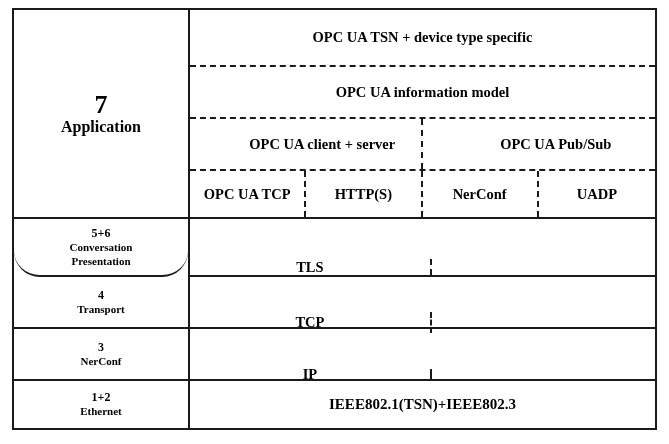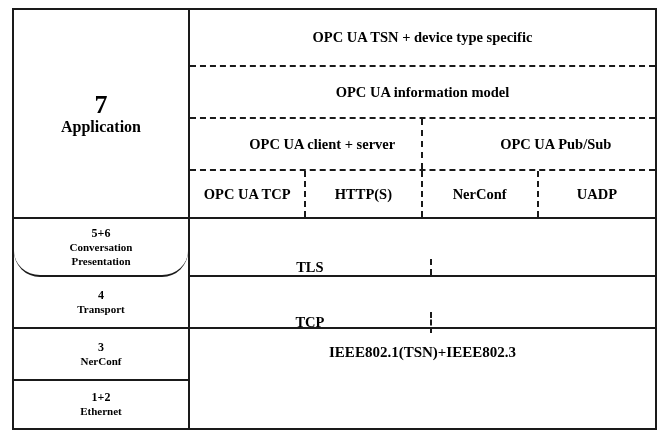--- a/index.html
+++ b/index.html
@@ -182,20 +182,24 @@
       <div class="band band-tls solid-bottom">
         <div class="cell left-stack dashed-right">TLS</div>
         <div class="cell right-empty"></div>
       </div>
 
       <div class="band band-tcp solid-bottom">
         <div class="cell left-stack dashed-right">TCP</div>
         <div class="cell right-empty"></div>
       </div>
 
+      <div class="band band-ip solid-bottom">
+        <div class="cell left-stack dashed-right">IP</div>
+        <div class="cell right-empty"></div>
+      </div>
 
       <div class="band band-eth">
         <div class="cell eth-cell">IEEE802.1(TSN)+IEEE802.3</div>
       </div>
 
     </div>
 
   </div>
 </div>
 

